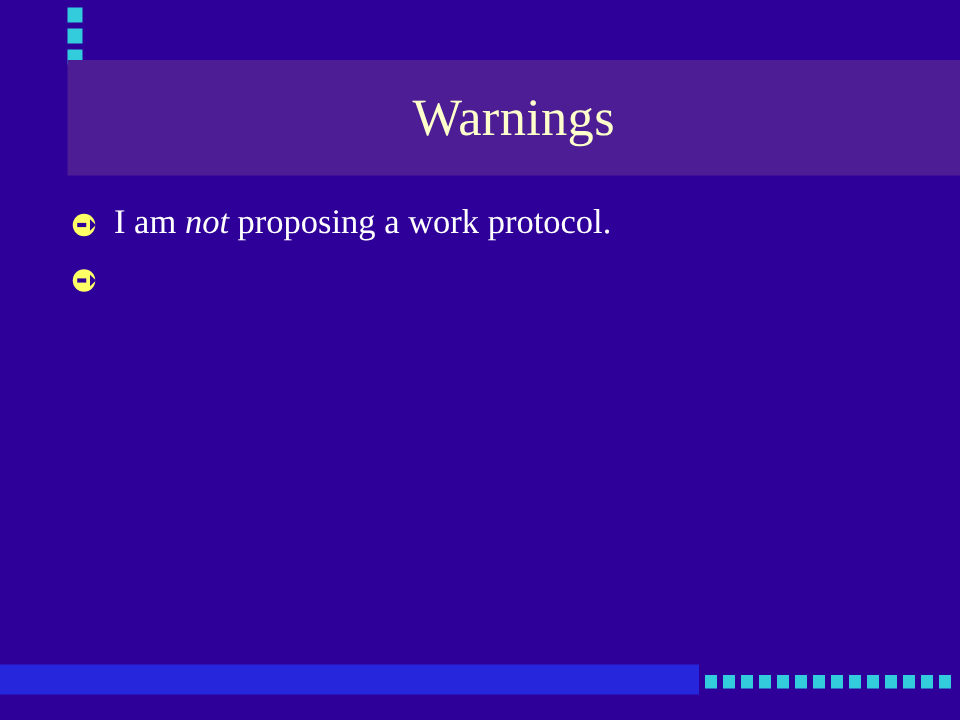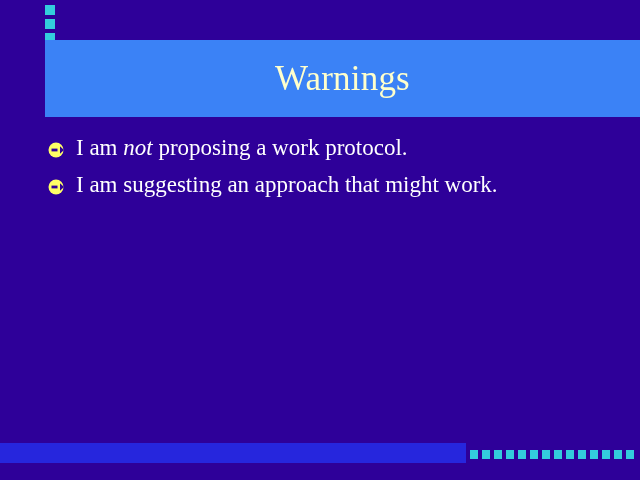--- a/index.html
+++ b/index.html
@@ -30,21 +30,21 @@
     margin-bottom: 4px;
   }
 
   
   #title-banner {
     position: absolute;
     left: 45px;
     top: 40px;
     width: 595px;
     height: 77px;
-    background: #3b82f6;
+    background: #4c1d95;
   }
   #title-text {
     position: absolute;
     left: 0;
     right: 0;
     top: 50%;
     transform: translateY(-52%);
     text-align: center;
     color: #FFFFCC;
     font-size: 35px;
@@ -137,21 +137,20 @@
     </div>
 
     <div class="bullet-row">
       <span class="bullet-marker">
         <svg width="17" height="16" viewBox="0 0 17 16" aria-hidden="true">
           <circle cx="8" cy="8" r="7.5" fill="#FFFF66"></circle>
           <path d="M 4 8 L 12 8 L 12 4.2 L 16 8 L 12 11.8 L 12 8 Z" fill="#2E0099"></path>
           <rect x="3.5" y="6.6" width="6" height="2.8" fill="#2E0099"></rect>
         </svg>
       </span>
-      <span class="bullet-text"><span>I am suggesting an approach that might work.</span><em></em><span></span></span>
     </div>
 
   </div>
 
   <div id="bottom-bar"></div>
   <div id="bottom-squares">
       <div class="sq"></div>
       <div class="sq"></div>
       <div class="sq"></div>
       <div class="sq"></div>

